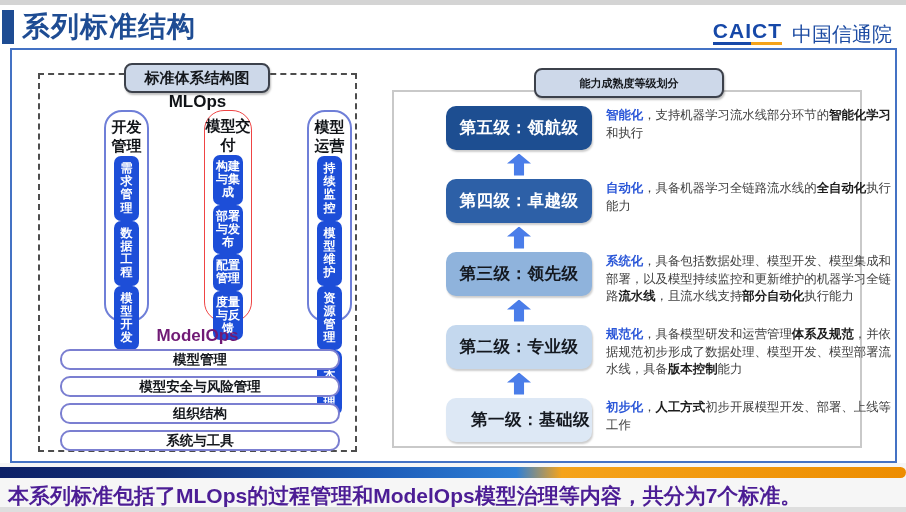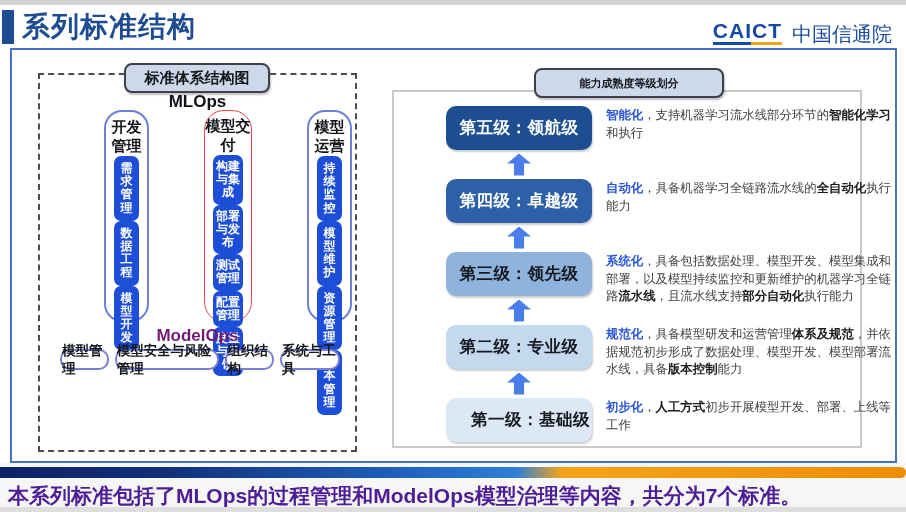--- a/index.html
+++ b/index.html
@@ -36,21 +36,21 @@
   .col { flex:1; border:2px solid #6f7fd8; border-radius:18px; background:#fff; display:flex; flex-direction:column; padding:3px 0 6px;margin-left:48px; }
   .col-mid { border:1px solid #ef4444; border-radius:20px; flex:1.12; }
   .col-title { text-align:center; font-size:15px; font-weight:800; color:#101317; padding:3px 0 0; }
   .col-body { flex:1; display:flex; flex-direction:column; justify-content:space-evenly; padding:0 8px; }
   .chip-item { background:#1d4ed8; color:#fff; font-size:12px; font-weight:700; text-align:center;
     border-radius:7px; padding:6px 2px; line-height:1.1; }
   .col-mid .chip-item { padding:5px 2px; }
 
   .modelops-label { position:absolute; left:38px; top:326px; width:319px; text-align:center;
     font-size:17px; font-weight:800; color:#701a75; }
-  .bars { position:absolute; left:60px; top:349px; width:280px; display:flex; flex-direction:row; gap:6px; }
+  .bars { position:absolute; left:60px; top:349px; width:280px; display:flex; flex-direction:column; gap:6px; }
   .bar { height:21px; border:2px solid #7b7fd1; border-radius:10px; background:#fff;
     display:flex; align-items:center; justify-content:center; font-size:13.5px; font-weight:700; color:#14171c; }
 
   
   .right-box { position:absolute; left:392px; top:90px; width:470px; height:358px; border:2px solid #c9c9c9; background:#fff; }
   .levels { position:absolute; left:12px; top:14px; width:100%;margin-left:32px; }
   .lrow { display:flex; align-items:flex-start; height:44px; padding-left:8px; }
   .badge { width:146px; height:44px; border-radius:10px; flex:none;
     display:flex; align-items:center; justify-content:center; font-size:16.5px; font-weight:800;
     box-shadow:1px 2px 2px rgba(0,0,0,.2); letter-spacing:.5px; }
@@ -94,21 +94,20 @@
         <div class="chip-item">需求管理</div>
         <div class="chip-item">数据工程</div>
         <div class="chip-item">模型开发</div>
       </div>
     </div>
     <div class="col col-mid">
       <div class="col-title">模型交付</div>
       <div class="col-body">
         <div class="chip-item">构建与集成</div>
         <div class="chip-item">部署与发布</div>
-        <div class="chip-item">测试管理</div>
         <div class="chip-item">配置管理</div>
         <div class="chip-item">度量与反馈</div>
       </div>
     </div>
     <div class="col">
       <div class="col-title">模型运营</div>
       <div class="col-body">
         <div class="chip-item">持续监控</div>
         <div class="chip-item">模型维护</div>
         <div class="chip-item">资源管理</div>

